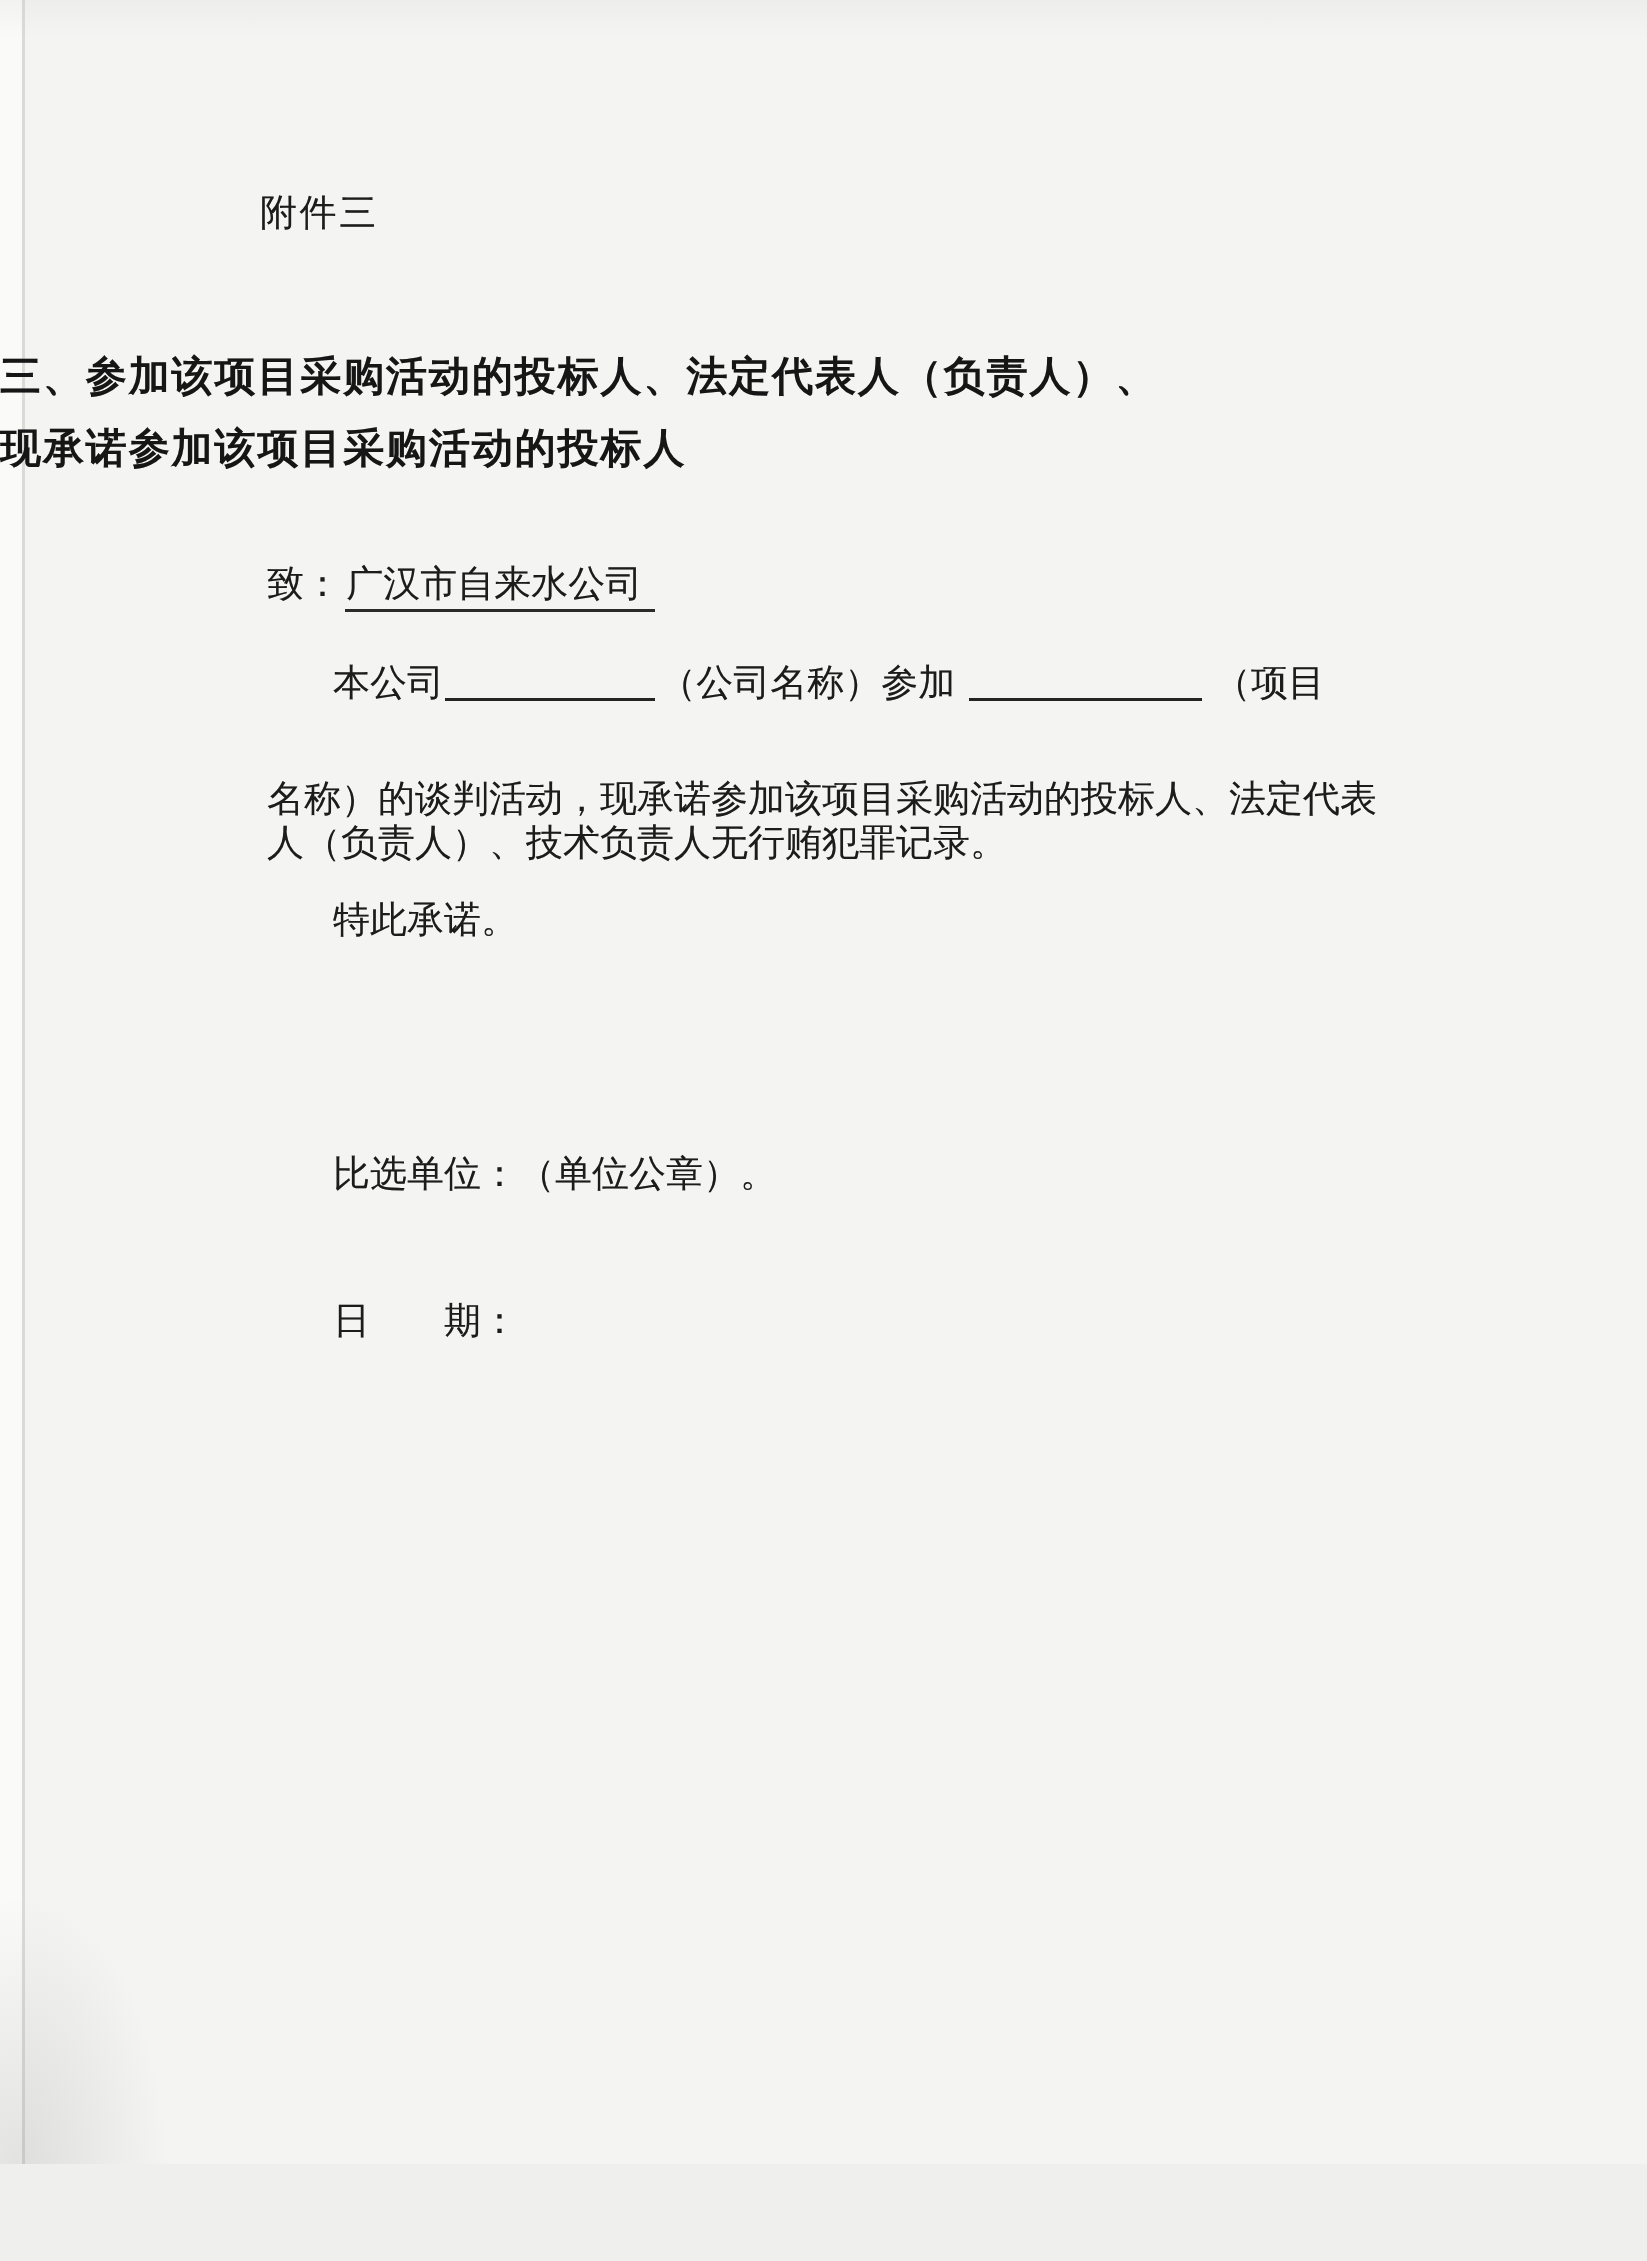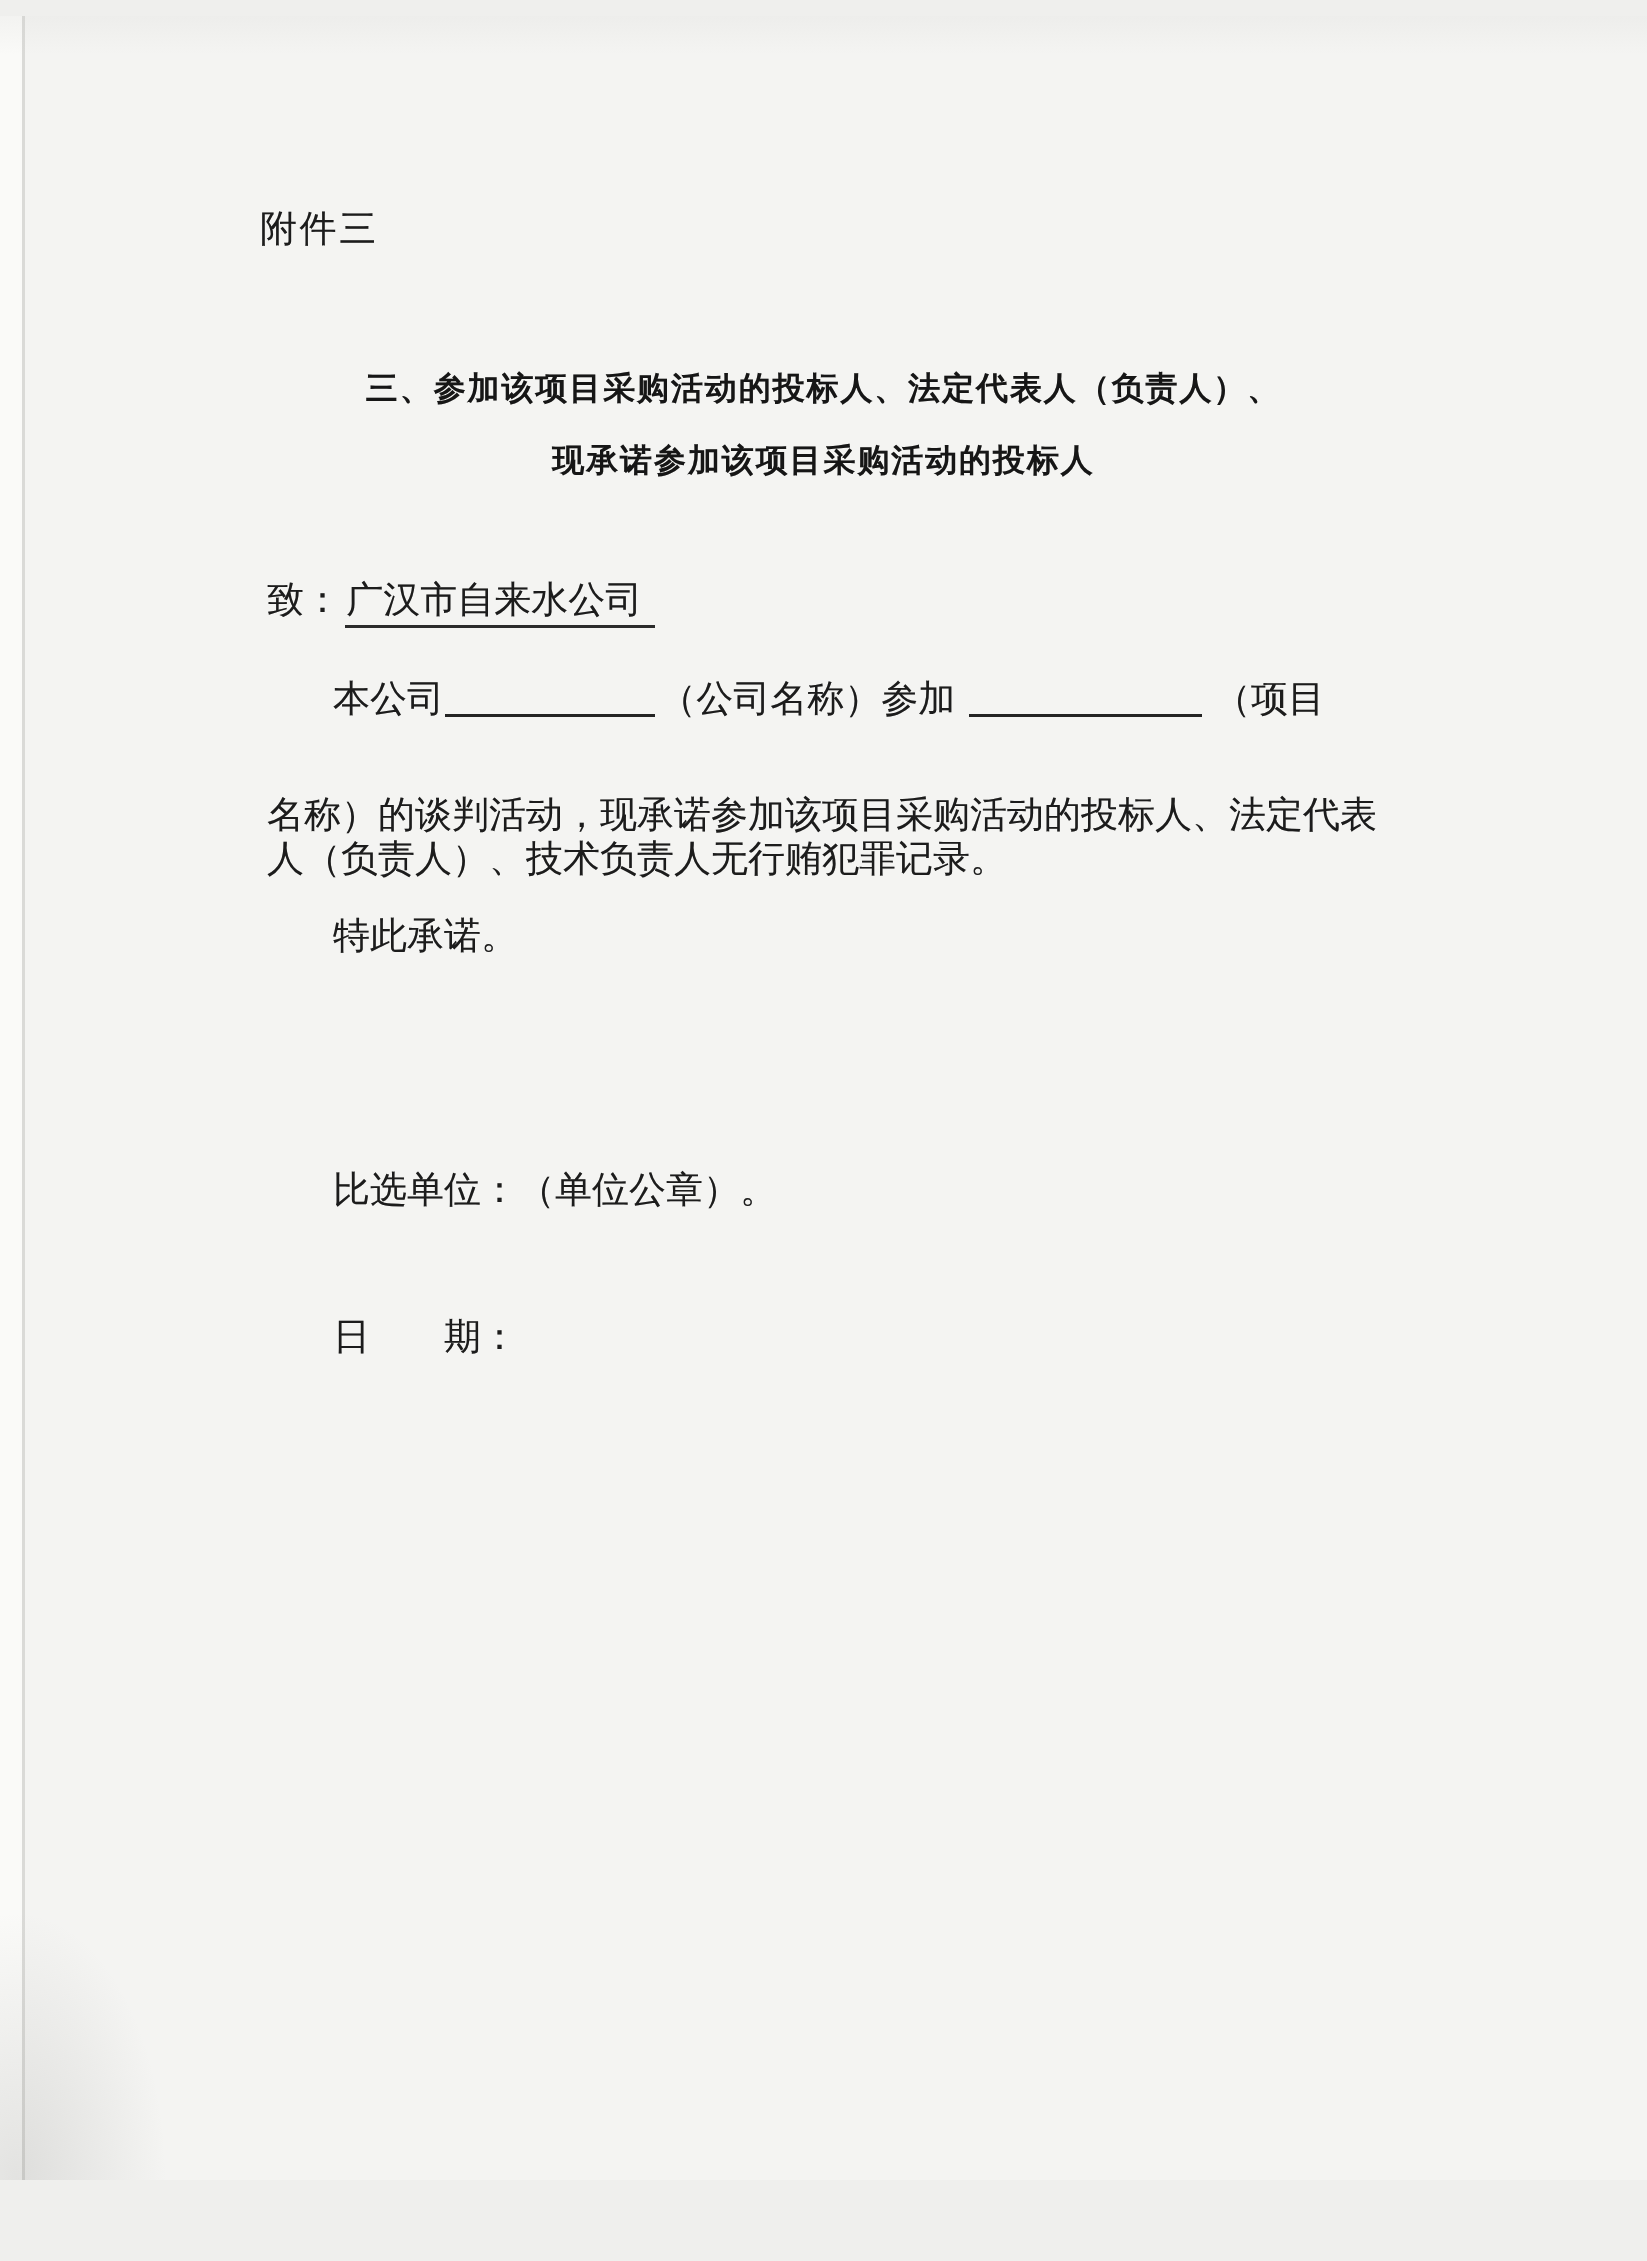--- a/index.html
+++ b/index.html
@@ -12,21 +12,20 @@
     background: #efefed;
     font-family: "Liberation Serif", serif;
   }
   .paper {
     position: relative;
     width: 1647px;
     height: 2164px;
     background: #f4f4f2;
     color: #1e1e1e;
     overflow: hidden;
-    margin-top: 16px;
   }
   
   .edge-strip {
     position: absolute;
     left: 0; top: 0;
     width: 22px; height: 100%;
     background: #fafaf8;
   }
   .edge-line {
     position: absolute;
@@ -60,24 +59,24 @@
     line-height: 1;
     text-shadow: 0 0 0.6px rgba(30,30,30,0.35);
   }
   .attach {
     left: 260px; top: 194px;
     font-size: 36px;
     letter-spacing: 2.6px;
   }
   .title {
     left: 0; right: 0;
-    text-align: center;
+    text-align: left;
     font-family: "Liberation Sans", sans-serif;
     font-weight: 700;
-    font-size: 32px;
+    font-size: 41px;
     letter-spacing: 1.9px;
     color: #161616;
   }
   .title1 { top: 356px; }
   .title2 { top: 428px; }
   .bodytext {
     font-size: 37px;
     color: #1c1c1c;
   }
   .salutation { left: 267px; top: 565px; }

